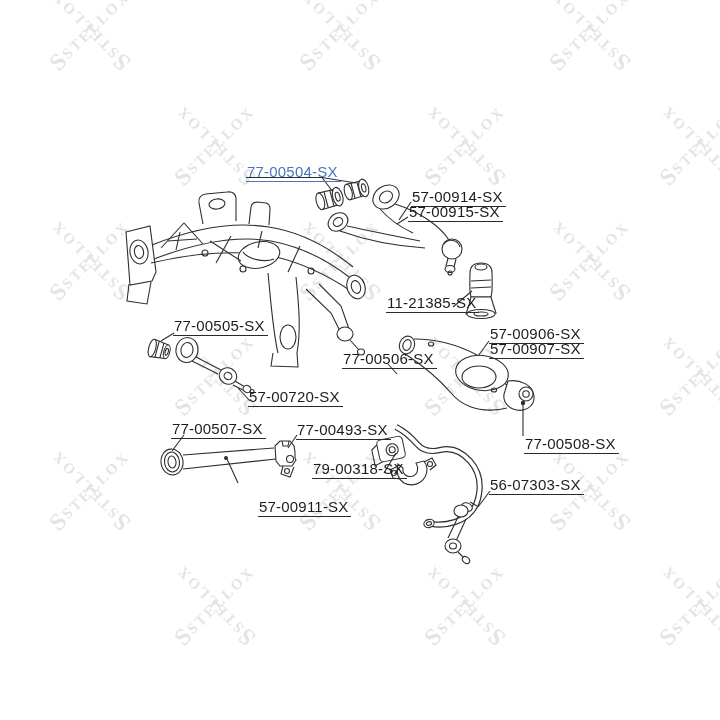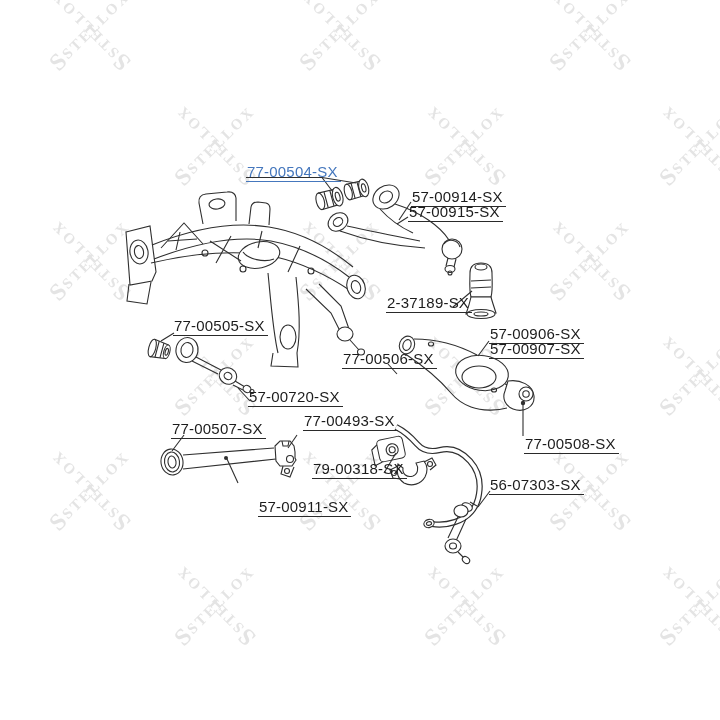--- a/index.html
+++ b/index.html
@@ -243,26 +243,26 @@
       <path d="M384,473 L396,453"></path>
       <path d="M523,436 L523,404"></path>
       <path d="M490,491 L478,507"></path>
     </g>
   </svg>
 
   <div id="labels">
     <div class="lbl hl" style="left:246px;top:163px;min-width:73px;">77-00504-SX</div>
     <div class="lbl" style="left:411px;top:188px;">57-00914-SX</div>
     <div class="lbl" style="left:408px;top:203px;">57-00915-SX</div>
-    <div class="lbl" style="left:386px;top:294px;">2-37189-SX</div>
+    <div class="lbl" style="left:386px;top:294px;">11-21385-SX</div>
     <div class="lbl" style="left:173px;top:317px;">77-00505-SX</div>
     <div class="lbl" style="left:489px;top:325px;">57-00906-SX</div>
     <div class="lbl" style="left:489px;top:340px;">57-00907-SX</div>
     <div class="lbl" style="left:321px;top:350px;margin-left:21px;">77-00506-SX</div>
     <div class="lbl" style="left:248px;top:388px;">57-00720-SX</div>
     <div class="lbl" style="left:171px;top:420px;">77-00507-SX</div>
-    <div class="lbl" style="left:296px;top:412px;margin-left:7px;">77-00493-SX</div>
+    <div class="lbl" style="left:296px;top:421px;">77-00493-SX</div>
     <div class="lbl" style="left:312px;top:460px;">79-00318-SX</div>
     <div class="lbl" style="left:524px;top:435px;">77-00508-SX</div>
     <div class="lbl" style="left:238px;top:498px;margin-left:20px;">57-00911-SX</div>
     <div class="lbl" style="left:489px;top:476px;">56-07303-SX</div>
   </div>
 </div>
 
 </body></html>

